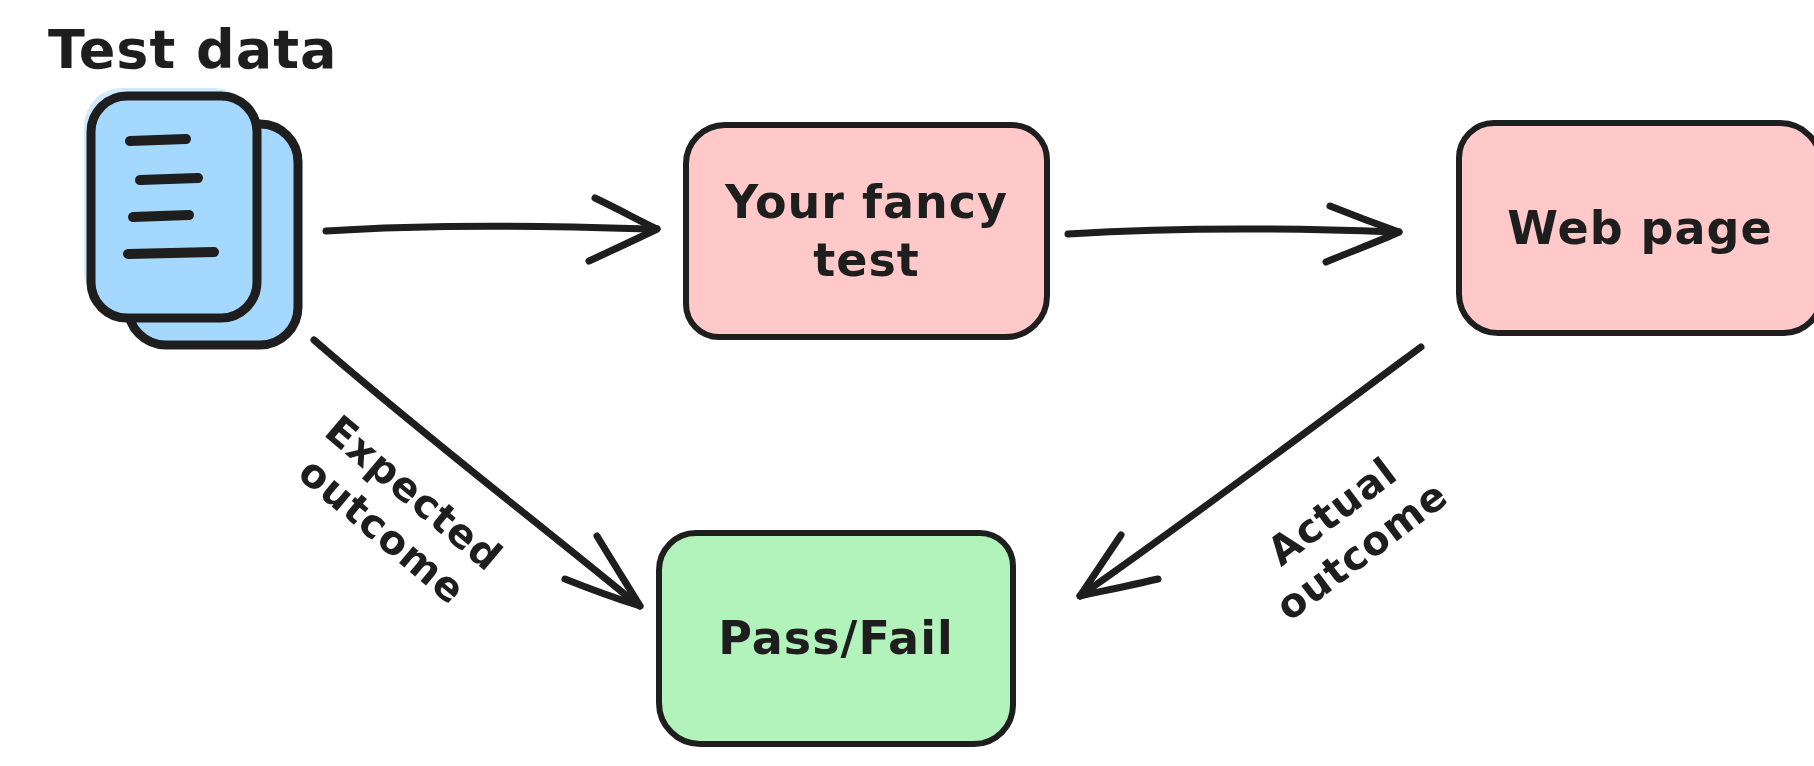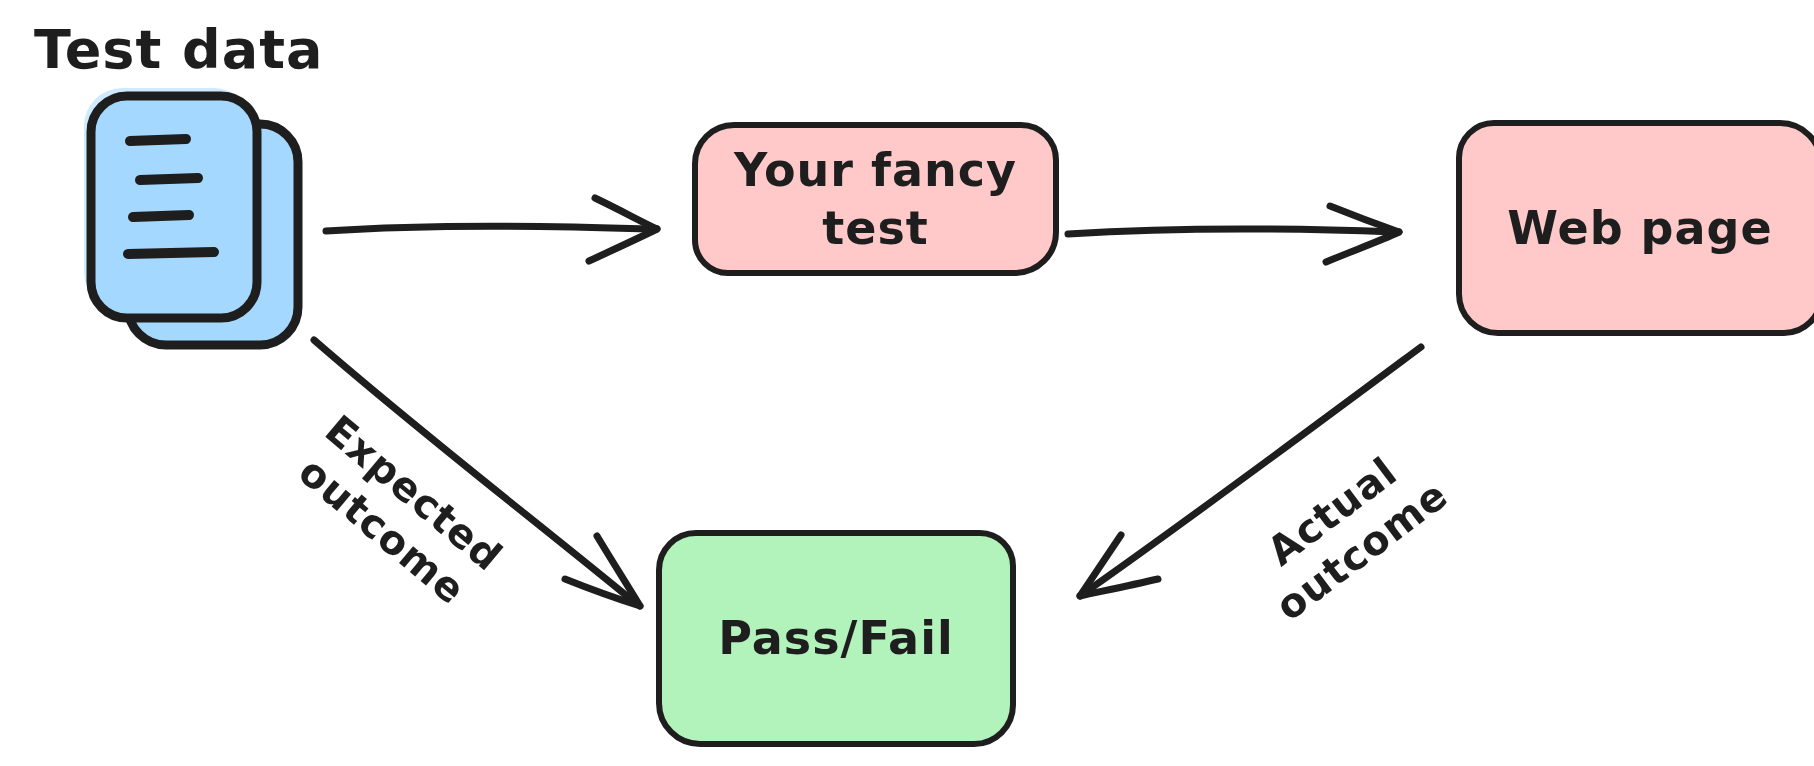--- a/index.html
+++ b/index.html
@@ -18,39 +18,38 @@
     font-family:"DejaVu Sans", sans-serif;
     color:var(--stroke);
   }
   .art{position:absolute;left:0;top:0;width:1814px;height:766px;}
   .ink{stroke:var(--stroke);fill:none;stroke-linecap:round;stroke-linejoin:round;}
   .edge-path{stroke-width:7;}
   .page{fill:var(--doc-fill);stroke:var(--stroke);stroke-width:9;stroke-linejoin:round;}
   .page-halo{fill:var(--doc-fill);opacity:.55;}
   .doc-line{stroke:var(--stroke);stroke-width:10;stroke-linecap:round;}
   .title{
-    position:absolute;left:34px;top:18px;
+    position:absolute;left:48px;top:18px;
     font-size:54px;font-weight:bold;letter-spacing:1px;
     white-space:pre-line;
   }
   .node{
     position:absolute;box-sizing:border-box;
     border:6px solid var(--stroke);
     display:flex;align-items:center;justify-content:center;
     text-align:center;
   }
   .node-label{
     font-size:46px;font-weight:bold;line-height:1.27;
     white-space:pre-line;letter-spacing:1px;
   }
   .node-fancy-test{
-    left:683px;top:122px;width:367px;height:154px;
+    left:683px;top:122px;width:367px;height:218px;
     background:var(--process-fill);
     border-radius:42px 38px 44px 36px;
-    margin-left:9px;
   }
   .node-web-page{
     left:1456px;top:120px;width:368px;height:216px;
     background:var(--process-fill);
     border-radius:38px 44px 40px 42px;
   }
   .node-pass-fail{
     left:656px;top:530px;width:360px;height:217px;
     background:var(--result-fill);
     border-radius:40px 36px 42px 44px;

